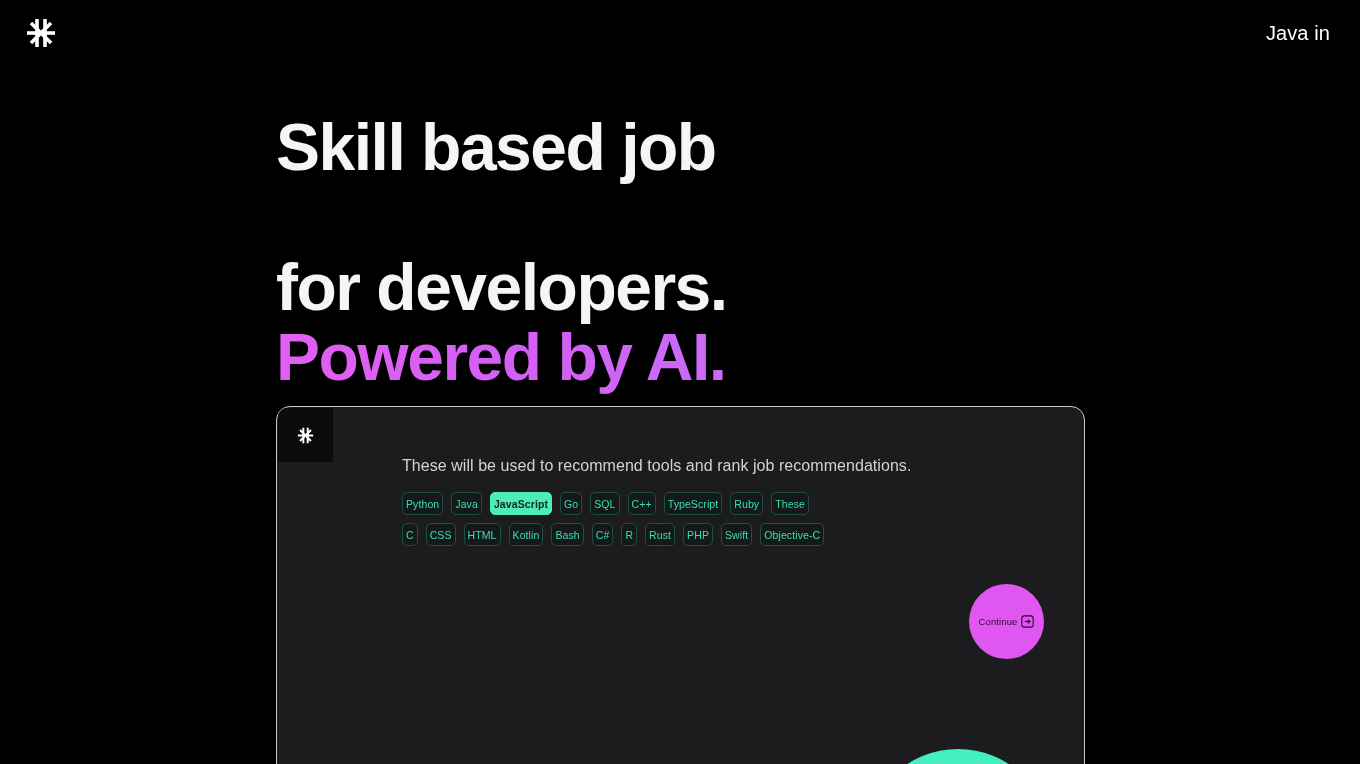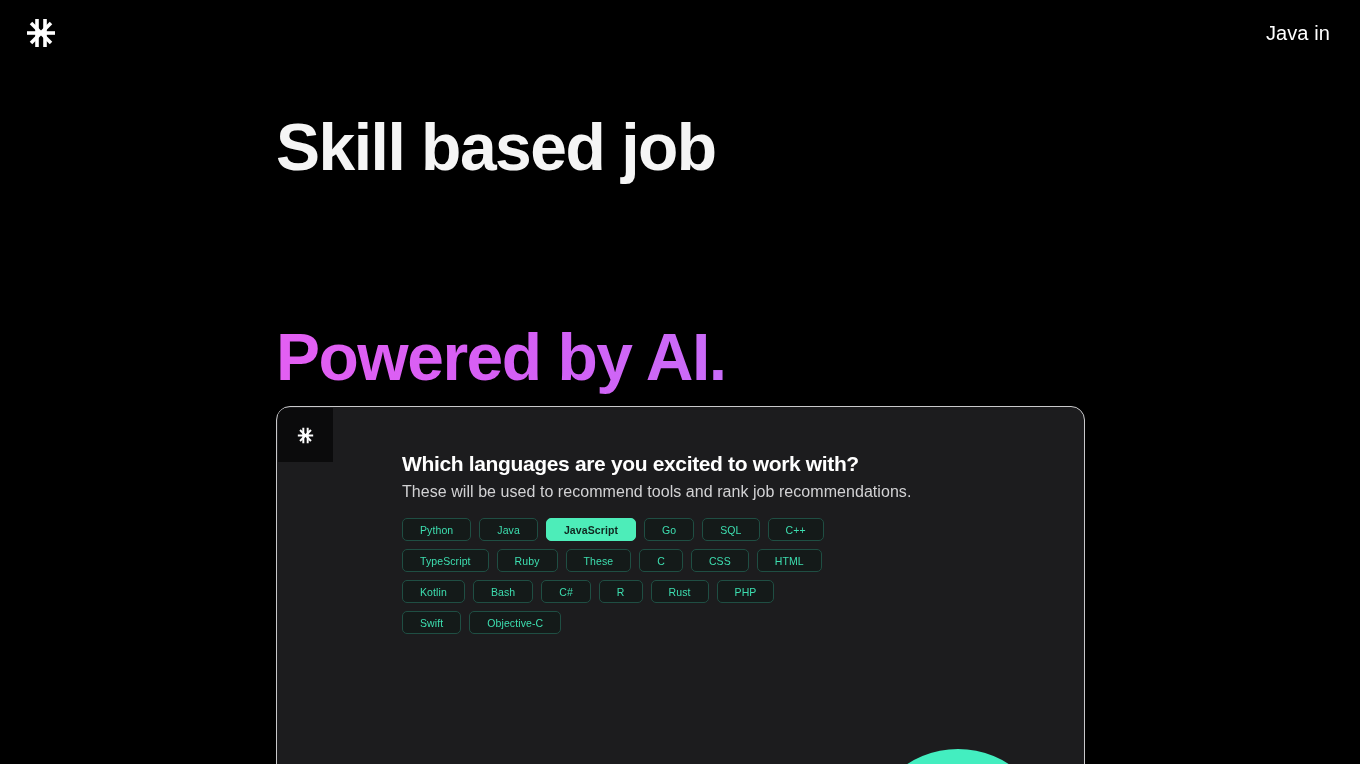--- a/index.html
+++ b/index.html
@@ -128,21 +128,21 @@
     flex-wrap: wrap;
     gap: 8px 8px;
     width: 430px;
   }
 
   .tag {
     display: inline-flex;
     align-items: center;
     justify-content: center;
     height: 23px;
-    padding: 0 17px;
+    padding: 0 3px;
     border-radius: 5px;
     border: 1px solid #1f4e43;
     background: #141a19;
     color: #3ddfb0;
     font-size: 10.5px;
     letter-spacing: 0.1px;
     font-family: "Liberation Sans", sans-serif;
     cursor: pointer;
     white-space: nowrap;
   }
@@ -206,21 +206,21 @@
       </g>
     </svg>
   </span>
   <button class="signin">Java in</button>
 </div>
 
 <div class="hero">
   <h1 class="hero-heading">
     <span>Skill based job</span><br>
     <br>
-    <br>
+    <span>for developers.</span><br>
     <span class="accent">Powered by AI.</span>
   </h1>
 </div>
 
 <div class="card">
 
   <div class="card-logo-box">
     <span>
       <svg viewBox="0 0 42 42" width="23" height="23" aria-hidden="true">
         <g stroke="#ffffff" stroke-width="3.6" stroke-linecap="butt">
@@ -228,21 +228,20 @@
           <line x1="11" y1="11" x2="31" y2="31"></line>
           <line x1="31" y1="11" x2="11" y2="31"></line>
           <line x1="17" y1="7" x2="17" y2="35"></line>
           <line x1="25" y1="7" x2="25" y2="35"></line>
         </g>
       </svg>
     </span>
   </div>
 
   <div class="card-body">
-    <div class="q-title">Which languages are you excited to work with?</div>
     <div class="q-sub">These will be used to recommend tools and rank job recommendations.</div>
     <div class="tags">
         <button class="tag">Python</button>
         <button class="tag">Java</button>
         <button class="tag selected" style="background: rgb(77, 237, 185); border-color: rgb(77, 237, 185);">JavaScript</button>
         <button class="tag">Go</button>
         <button class="tag">SQL</button>
         <button class="tag">C++</button>
         <button class="tag">TypeScript</button>
         <button class="tag">Ruby</button>
@@ -254,15 +253,25 @@
         <button class="tag">Bash</button>
         <button class="tag">C#</button>
         <button class="tag">R</button>
         <button class="tag">Rust</button>
         <button class="tag">PHP</button>
         <button class="tag">Swift</button>
         <button class="tag">Objective-C</button>
       </div>
   </div>
 
+  <button class="continue-btn" style="background: rgb(223, 86, 240);">
+    <span class="continue-label">Continue</span>
+    <span class="continue-icon">
+      <svg viewBox="0 0 14 14" width="13" height="13" aria-hidden="true">
+        <rect x="0.9" y="0.9" width="12.2" height="12.2" rx="2.6" fill="none" stroke="#2a0b2e" stroke-width="1.2"></rect>
+        <line x1="4.1" y1="7" x2="9.4" y2="7" stroke="#2a0b2e" stroke-width="1.2"></line>
+        <polyline points="7.4,4.9 9.6,7 7.4,9.1" fill="none" stroke="#2a0b2e" stroke-width="1.2"></polyline>
+      </svg>
+    </span>
+  </button>
 
   <div class="green-blob" style="background: rgb(67, 238, 192);"></div>
 </div>
 
 </body></html>

